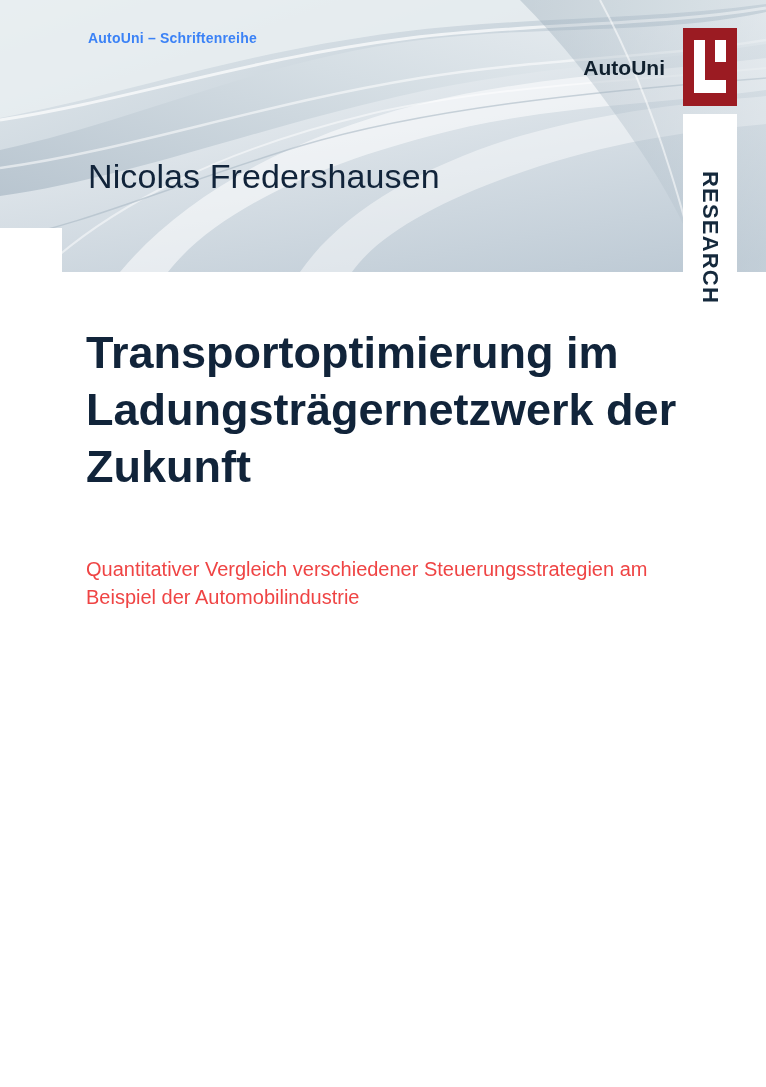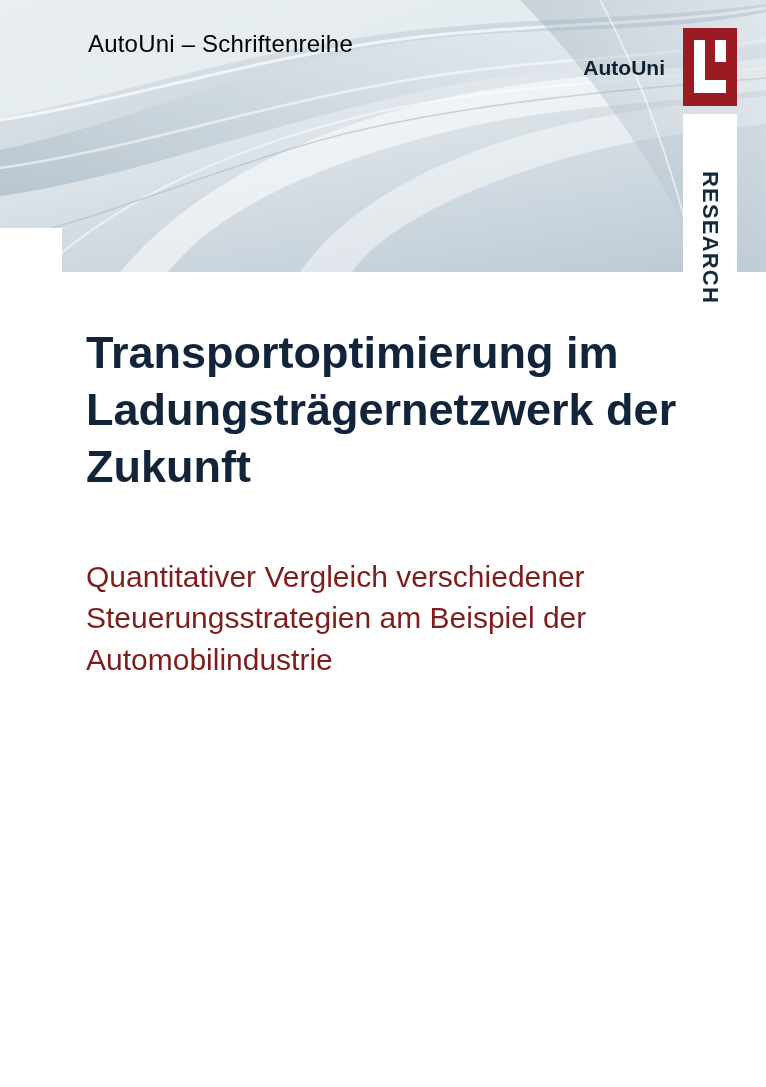--- a/index.html
+++ b/index.html
@@ -41,23 +41,23 @@
     top: 228px;
     width: 62px;
     height: 44px;
     background: #ffffff;
   }
 
   .series-line {
     position: absolute;
     left: 88px;
     top: 30px;
-    font-size: 24px;
-    font-weight: normal;
-    color: #000000;
+    font-size: 14px;
+    font-weight: bold;
+    color: #3b82f6;
     letter-spacing: 0.2px;
   }
 
   .author-line {
     position: absolute;
     left: 88px;
     top: 157px;
     font-size: 34px;
     font-weight: normal;
     color: #11243a;
@@ -151,24 +151,24 @@
     line-height: 1.27;
     font-weight: bold;
     color: #11243a;
     margin-top: 24px;
   }
   .subtitle {
     position: absolute;
     left: 86px;
     top: 556px;
     width: 620px;
-    font-size: 30px;
+    font-size: 20px;
     line-height: 1.38;
     font-weight: normal;
-    color: #7f1d1d;
+    color: #ef4444;
   }
 </style>
 </head>
 <body>
 
 <div class="cover">
 
   <div class="banner">
     <svg class="banner-svg" width="766" height="272" viewBox="0 0 766 272">
       <defs>
@@ -203,20 +203,21 @@
       <path d="M40,272 C110,206 220,150 370,114 C490,86 640,80 766,68" fill="none" stroke="#ffffff" stroke-width="2" opacity="0.5"></path>
       <path d="M0,240 C80,226 170,186 300,146 C420,110 580,92 766,78" fill="none" stroke="#aab9c5" stroke-width="1.5" opacity="0.6"></path>
       <path d="M520,0 C560,40 600,90 640,150 C668,192 690,232 702,272 L766,272 L766,0 Z" fill="url(#g4)" opacity="0.35"></path>
       <path d="M600,0 C628,52 652,112 670,170 C682,208 692,244 696,272" fill="none" stroke="#ffffff" stroke-width="2" opacity="0.55"></path>
     </svg>
     <div class="banner-notch"></div>
   </div>
 
   <div class="series-line">AutoUni – Schriftenreihe</div>
 
+  <div class="author-line">Nicolas Fredershausen</div>
 
   <div class="logo">
     <div class="logo-word">AutoUni</div>
     <div class="logo-mark">
       <div class="bar-l"></div>
       <div class="bar-r"></div>
       <div class="foot"></div>
     </div>
   </div>
 

